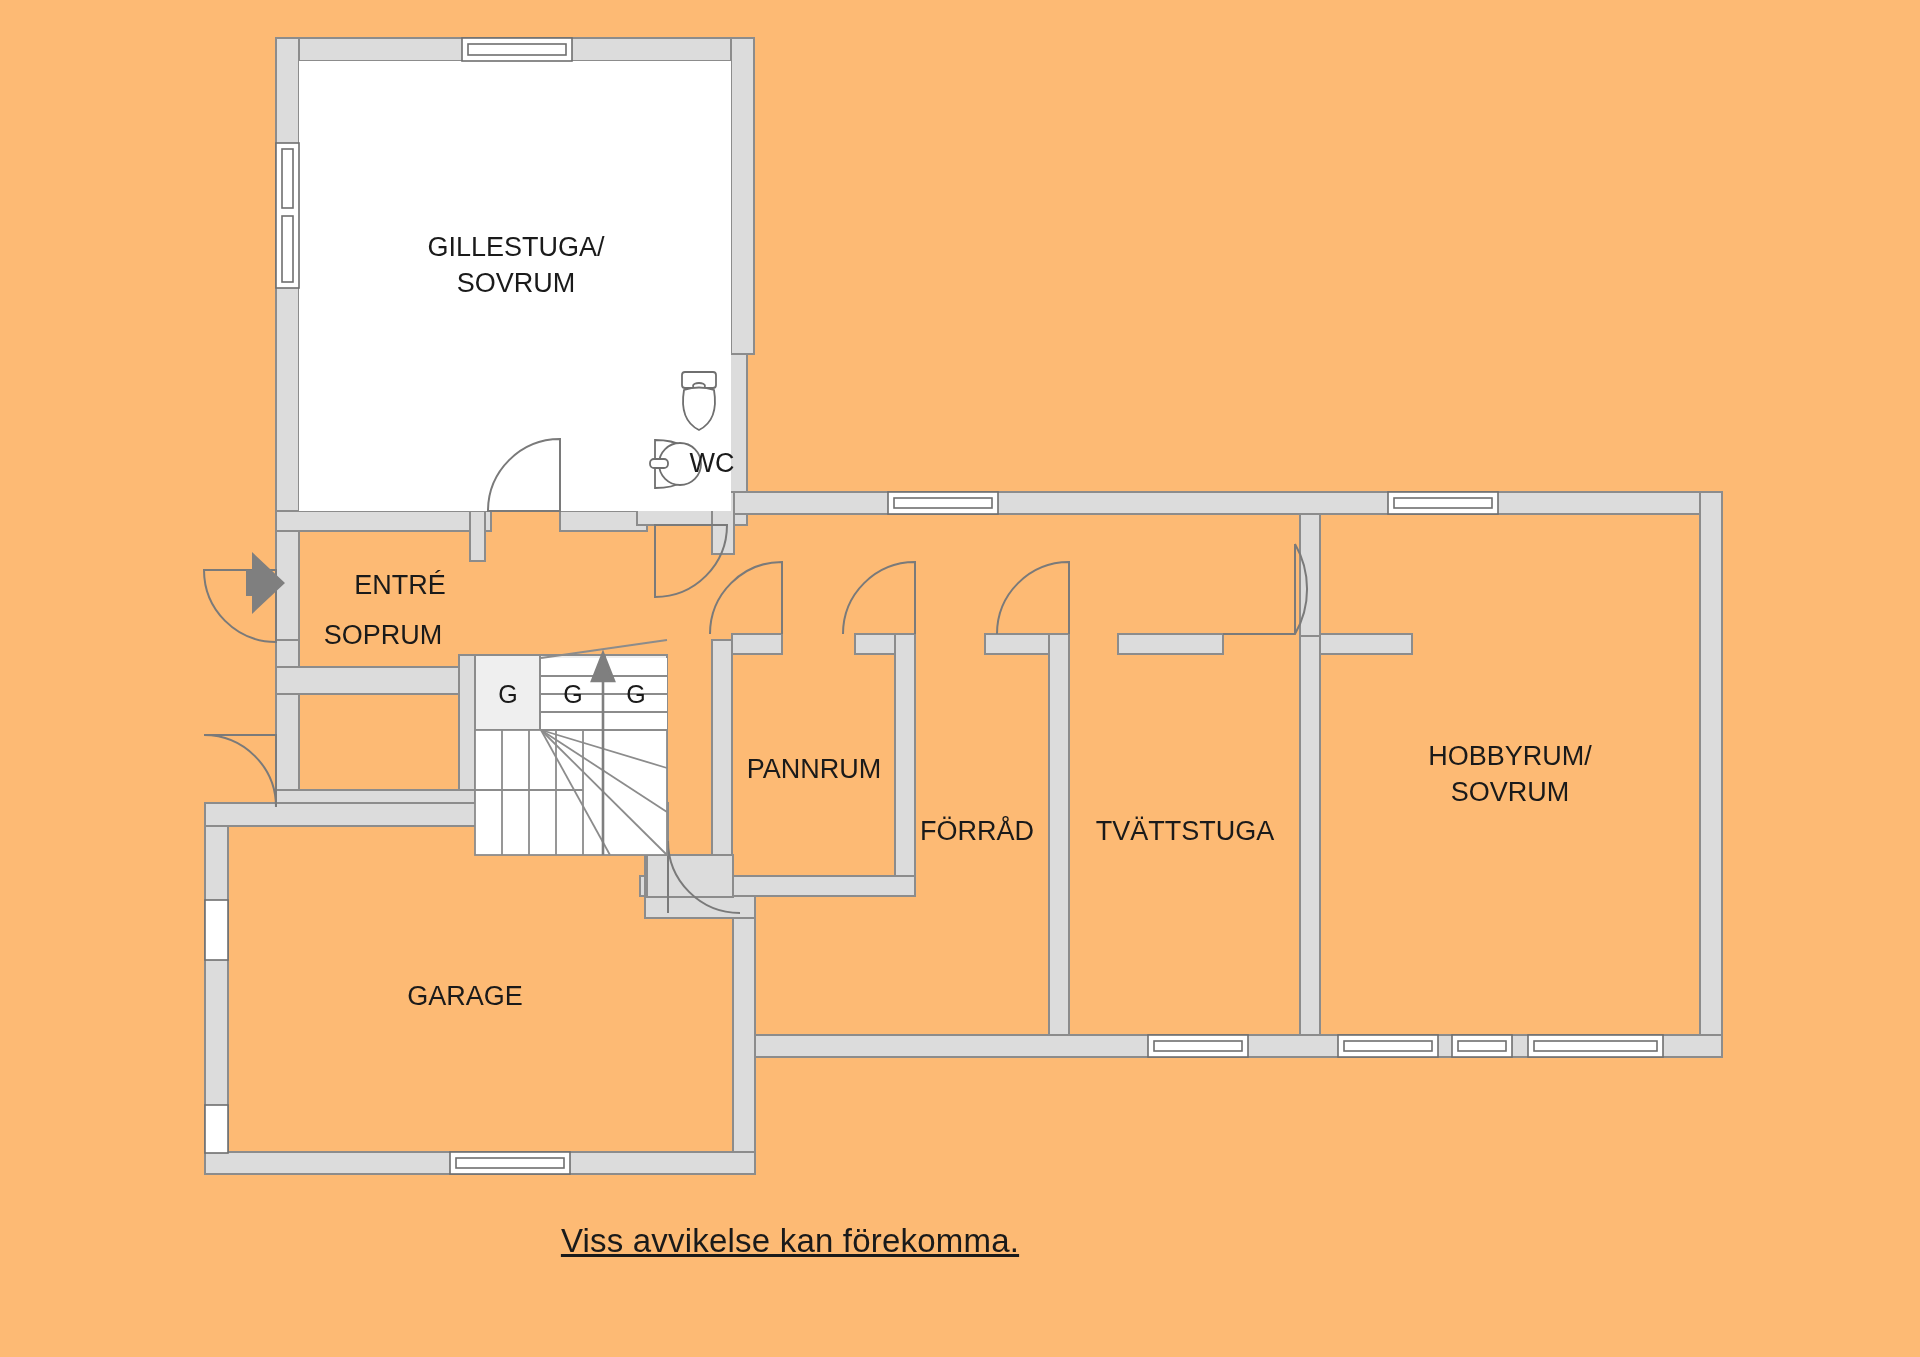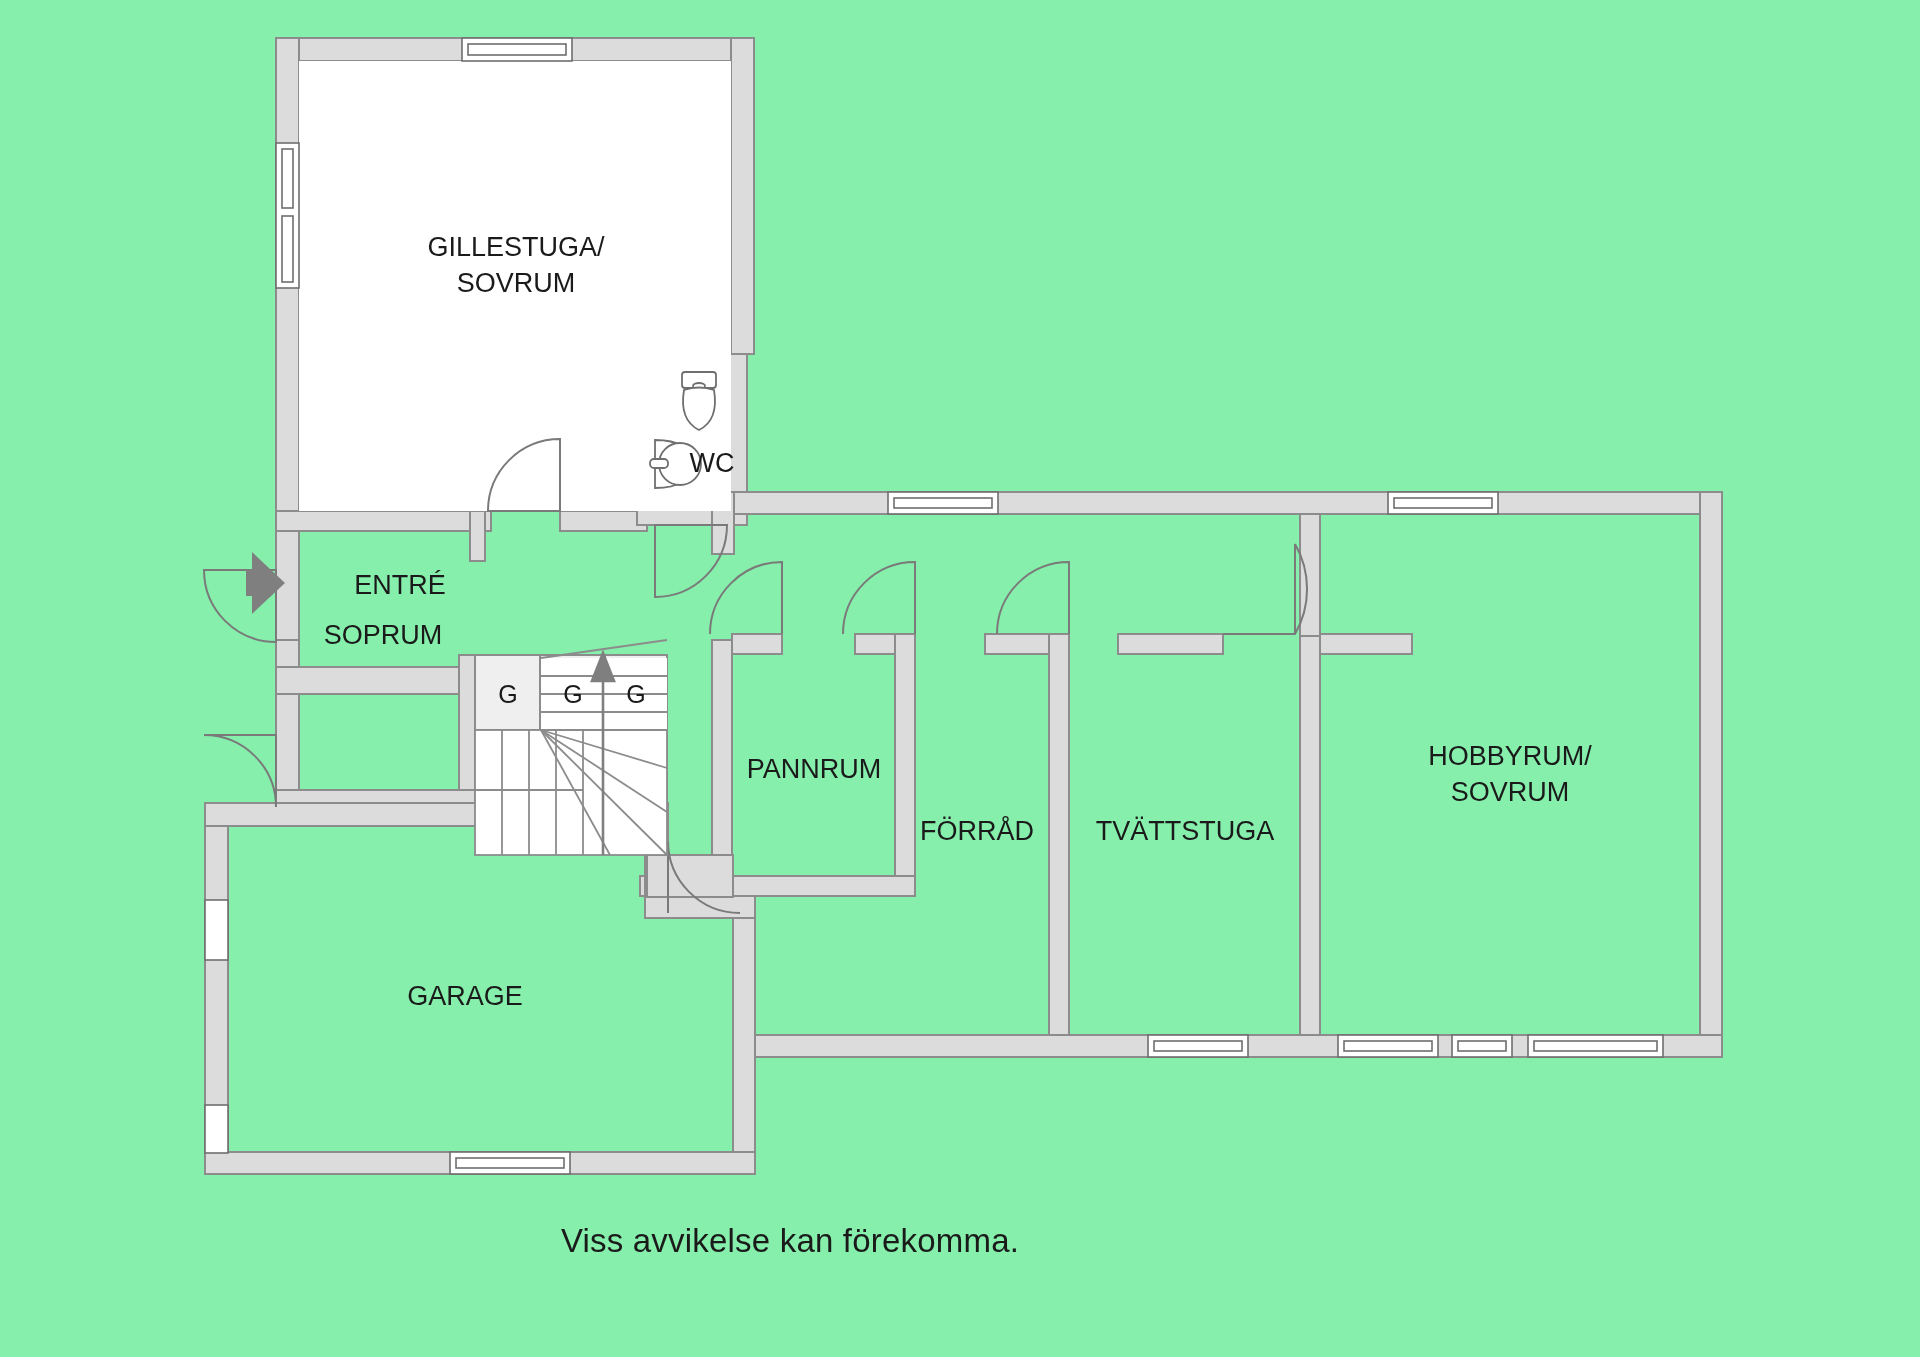--- a/index.html
+++ b/index.html
@@ -1,21 +1,21 @@
 <!DOCTYPE html>
 <html><head>
 <meta charset="utf-8">
 <style>
   html,body{margin:0;padding:0;background:#ffffff;}
   body{width:1920px;height:1357px;overflow:hidden;
        font-family:"Liberation Sans","DejaVu Sans",sans-serif;}
-  #stage{position:relative;width:1920px;height:1357px;background:#86efac;}
+  #stage{position:relative;width:1920px;height:1357px;background:#fdba74;}
   #plan{position:absolute;left:0;top:0;width:1920px;height:1357px;}
   .caption{position:absolute;left:0;top:1215px;width:1580px;text-align:center;
-           color:#1a1a1a;font-size:33px;line-height:52px;letter-spacing:.2px;}
+           color:#1a1a1a;font-size:33px;line-height:52px;letter-spacing:.2px;text-decoration:underline;}
   .caption div{white-space:pre;}
 </style>
 </head>
 <body>
 
 <div id="stage">
 
   <svg id="plan" viewBox="0 0 1920 1357" xmlns="http://www.w3.org/2000/svg">
 
     <g fill="#dcdcdc" stroke="#8c8c8c" stroke-width="2">

